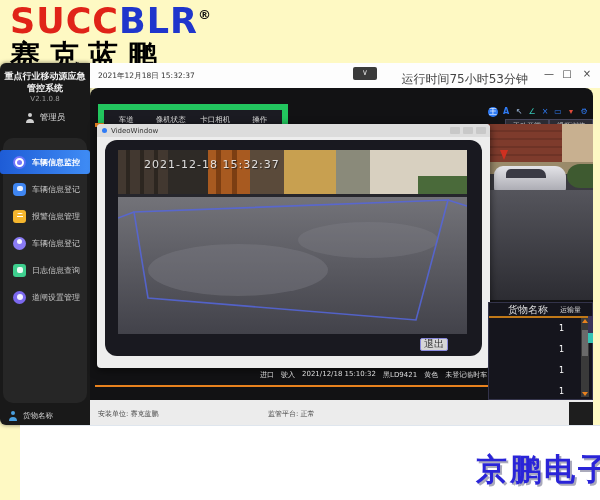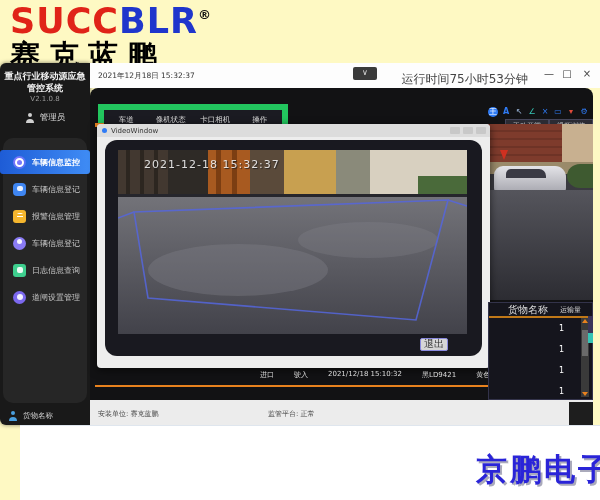--- a/index.html
+++ b/index.html
@@ -90,21 +90,21 @@
   .popup-btns{position:absolute;right:4px;top:3px;display:flex;gap:3px;}
   .popup-btn{width:10px;height:7px;background:#c8c8c8;border-radius:1px;cursor:pointer;}
   .bezel{position:absolute;left:8px;top:16px;width:377px;height:216px;background:#191920;border-radius:12px;}
   .video{position:absolute;left:13px;top:10px;width:349px;height:184px;overflow:hidden;background:#5a5a5e;}
   .video svg{display:block;width:100%;height:100%;}
   .vid-ts{position:absolute;left:26px;top:8px;font-size:11px;color:#f0f0f0;opacity:.9;
     text-shadow:1px 1px 1px #222;letter-spacing:1px;white-space:nowrap;}
   .exit-btn{position:absolute;left:315px;top:198px;width:26px;height:11px;background:#d6d6d6;border:1px solid #8a8adf;
     border-radius:2px;font-size:10px;color:#333;text-align:center;line-height:10px;cursor:pointer;}
   
-  .statusline{position:absolute;left:170px;top:282px;display:flex;gap:20px;font-size:7px;color:#ddd;white-space:nowrap;}
+  .statusline{position:absolute;left:170px;top:282px;display:flex;gap:7px;font-size:7px;color:#ddd;white-space:nowrap;}
   .orange-line{position:absolute;left:5px;top:297px;width:395px;height:2px;background:#e8821e;}
   
   .cargo{position:absolute;left:398px;top:214px;width:105px;height:98px;background:#15151d;border:1px solid #33334a;box-sizing:border-box;}
   .cargo-head{display:flex;height:13px;border-bottom:2px solid #c07818;align-items:center;}
   .cargo-h1{font-size:10px;color:#ddd;width:52px;padding-left:19px;overflow:hidden;white-space:nowrap;}
   .cargo-h2{font-size:7px;color:#ddd;}
   .cargo-rows{position:absolute;left:0;top:15px;right:14px;bottom:0;}
   .cargo-row{height:21px;line-height:21px;text-align:right;padding-right:14px;font-size:8px;color:#fff;cursor:pointer;}
   .cargo-scroll{position:absolute;right:3px;top:15px;width:8px;bottom:2px;background:#3a3a3a;}
   .cs-up{position:absolute;top:1px;left:1px;width:0;height:0;border-left:3px solid transparent;border-right:3px solid transparent;border-bottom:4px solid #e8821e;cursor:pointer;}

